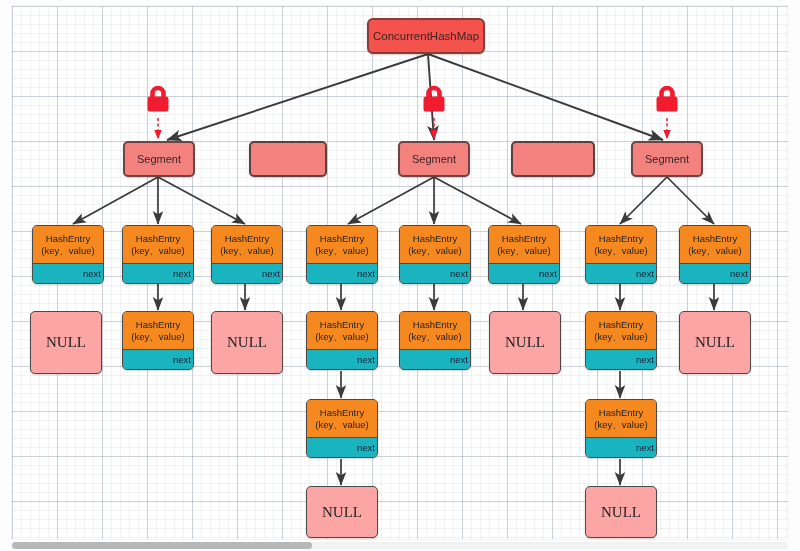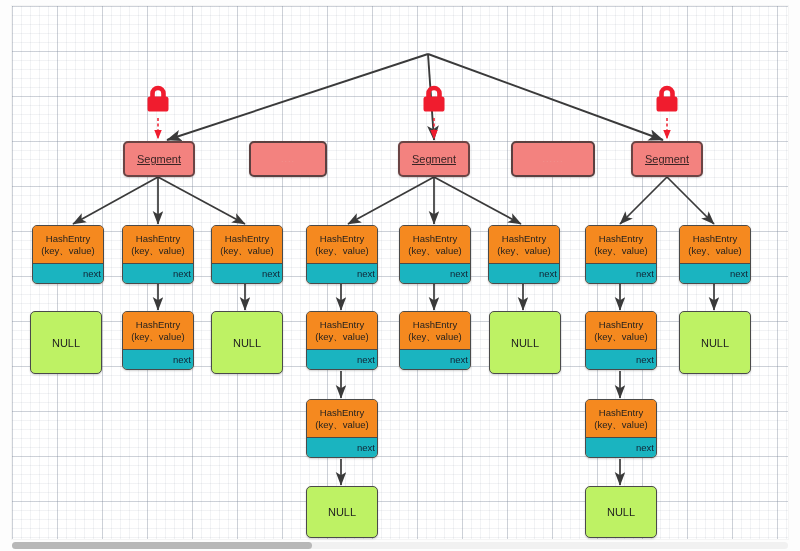--- a/index.html
+++ b/index.html
@@ -37,21 +37,20 @@
   }
   .chm{
     background:#f4524d;border:2px solid #8a3a37;
     font-size:11.5px;color:#3d2422;border-radius:6px;
     box-shadow:0 1px 2px rgba(0,0,0,.18);
   }
   .segment{
     background:#f3827f;border:2px solid #6b4444;
     font-size:11px;color:#3a2424;border-radius:5px;
     box-shadow:0 1px 2px rgba(0,0,0,.16);
-    text-decoration:underline;
   }
   .ellipsis{
     background:#f3827f;border:2px solid #5b4040;
     font-size:9px;color:#f0918e;letter-spacing:1px;border-radius:5px;
     box-shadow:0 1px 2px rgba(0,0,0,.16);
   }
   
   .entry{
     position:absolute;box-sizing:border-box;
     border:1.6px solid #4a4a4a;border-radius:5px;overflow:hidden;
@@ -62,22 +61,22 @@
     flex:1;background:#f5891f;display:flex;flex-direction:column;
     align-items:center;justify-content:center;line-height:1.25;
     font-size:9.5px;color:#1f1f1f;padding:2px 0 1px;
   }
   .entry .nextbar{
     height:19px;background:#1ab4c0;border-top:1.6px solid #4a4a4a;
     display:flex;align-items:center;justify-content:center;
     font-size:9.5px;color:#123;padding-left:48px;
   }
   .nullbox{
-    background:#bef264;border:1.6px solid #4a4a4a;border-radius:5px;
-    font-size:11px;color:#1f1f1f;box-shadow:0 1px 2px rgba(0,0,0,.18);
+    background:#fca5a5;border:1.6px solid #4a4a4a;border-radius:5px;
+    font-size:15px;color:#1f1f1f;box-shadow:0 1px 2px rgba(0,0,0,.18);font-family:Liberation Serif, serif;
   }
   
   .lock{position:absolute;width:30px;height:34px;}
   
   #hscroll{
     position:absolute;left:12px;bottom:2px;width:776px;height:7px;
     background:#f1f1f1;border-radius:4px;
   }
   #hscroll .thumb{
     position:absolute;left:0;top:0;height:7px;width:300px;
@@ -139,20 +138,23 @@
       <line x1="714" y1="284" x2="714" y2="310"></line>
 
       <line x1="341" y1="371" x2="341" y2="398"></line>
       <line x1="620" y1="371" x2="620" y2="398"></line>
 
       <line x1="341" y1="459" x2="341" y2="485"></line>
       <line x1="620" y1="459" x2="620" y2="485"></line>
     </g>
   </svg>
 
+  <div class="node chm" style="left:367px;top:18px;width:118px;height:36px;">
+    <span>ConcurrentHashMap</span>
+  </div>
 
   <div class="lock" style="left:143px;top:84px;">
     <svg viewBox="0 0 30 34" width="30" height="34" xmlns="http://www.w3.org/2000/svg">
       <path d="M9.5 13 V9.5 a5.5 5.5 0 0 1 11 0 V13" stroke="#f01c2e" stroke-width="4.6" fill="none" stroke-linecap="round"></path>
       <rect x="4.5" y="12.5" width="21" height="15" rx="2.6" fill="#f01c2e"></rect>
     </svg>
   </div>
   <div class="lock" style="left:419px;top:84px;">
     <svg viewBox="0 0 30 34" width="30" height="34" xmlns="http://www.w3.org/2000/svg">
       <path d="M9.5 13 V9.5 a5.5 5.5 0 0 1 11 0 V13" stroke="#f01c2e" stroke-width="4.6" fill="none" stroke-linecap="round"></path>

